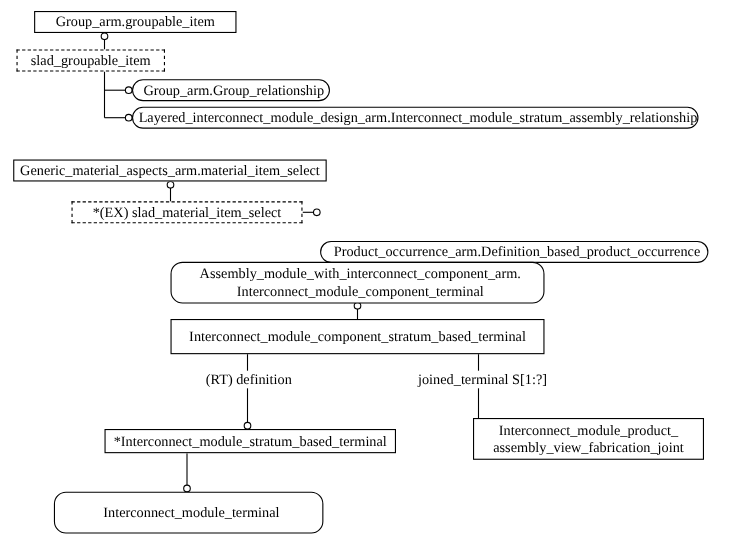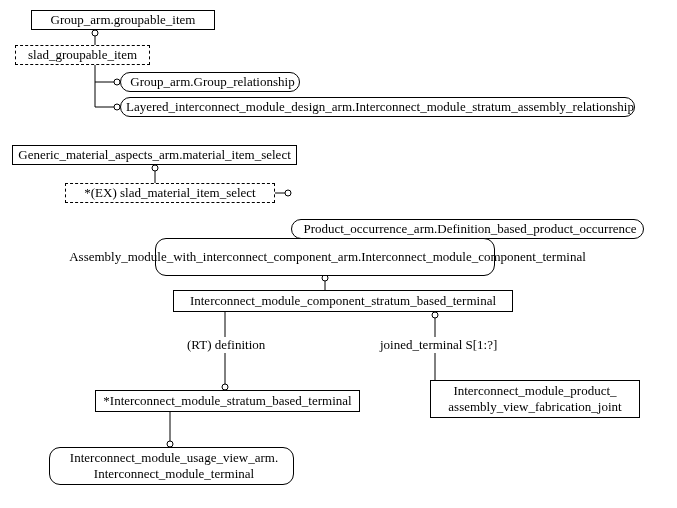--- a/index.html
+++ b/index.html
@@ -98,26 +98,26 @@
 </div>
 
 <div class="box dashed" style="left:65px; top:183px; width:210px; height:20px;">
   <span>*(EX) slad_material_item_select</span>
 </div>
 
 <div class="box rounded" style="left:291px; top:183px; width:353px; height:20px;margin-top:36px;">
   <span>Product_occurrence_arm.Definition_based_product_occurrence</span>
 </div>
 
-<div class="box rounded" style="left:155px; top:238px; width:340px; height:38px; flex-direction:row;">
+<div class="box rounded" style="left:155px; top:238px; width:340px; height:38px; flex-direction:column;">
   <span>Assembly_module_with_interconnect_component_arm.</span>
   <span>Interconnect_module_component_terminal</span>
 </div>
 
-<div class="box" style="left:173px; top:290px; width:340px; height:22px;justify-content:center;">
+<div class="box" style="left:155px; top:290px; width:340px; height:32px;justify-content:center;">
   <span>Interconnect_module_component_stratum_based_terminal</span>
 </div>
 
 <div class="label" style="left:185px; top:337px;">
   <span>(RT) definition</span>
 </div>
 
 <div class="label" style="left:378px; top:337px;">
   <span>joined_terminal S[1:?]</span>
 </div>
@@ -125,15 +125,14 @@
 <div class="box" style="left:95px; top:390px; width:265px; height:22px;">
   <span>*Interconnect_module_stratum_based_terminal</span>
 </div>
 
 <div class="box" style="left:430px; top:380px; width:210px; height:38px; flex-direction:column;">
   <span>Interconnect_module_product_</span>
   <span>assembly_view_fabrication_joint</span>
 </div>
 
 <div class="box rounded" style="left:49px; top:447px; width:245px; height:38px; flex-direction:column;">
-  <span>Interconnect_module_usage_view_arm.</span>
   <span>Interconnect_module_terminal</span>
 </div>
 
 </body></html>

